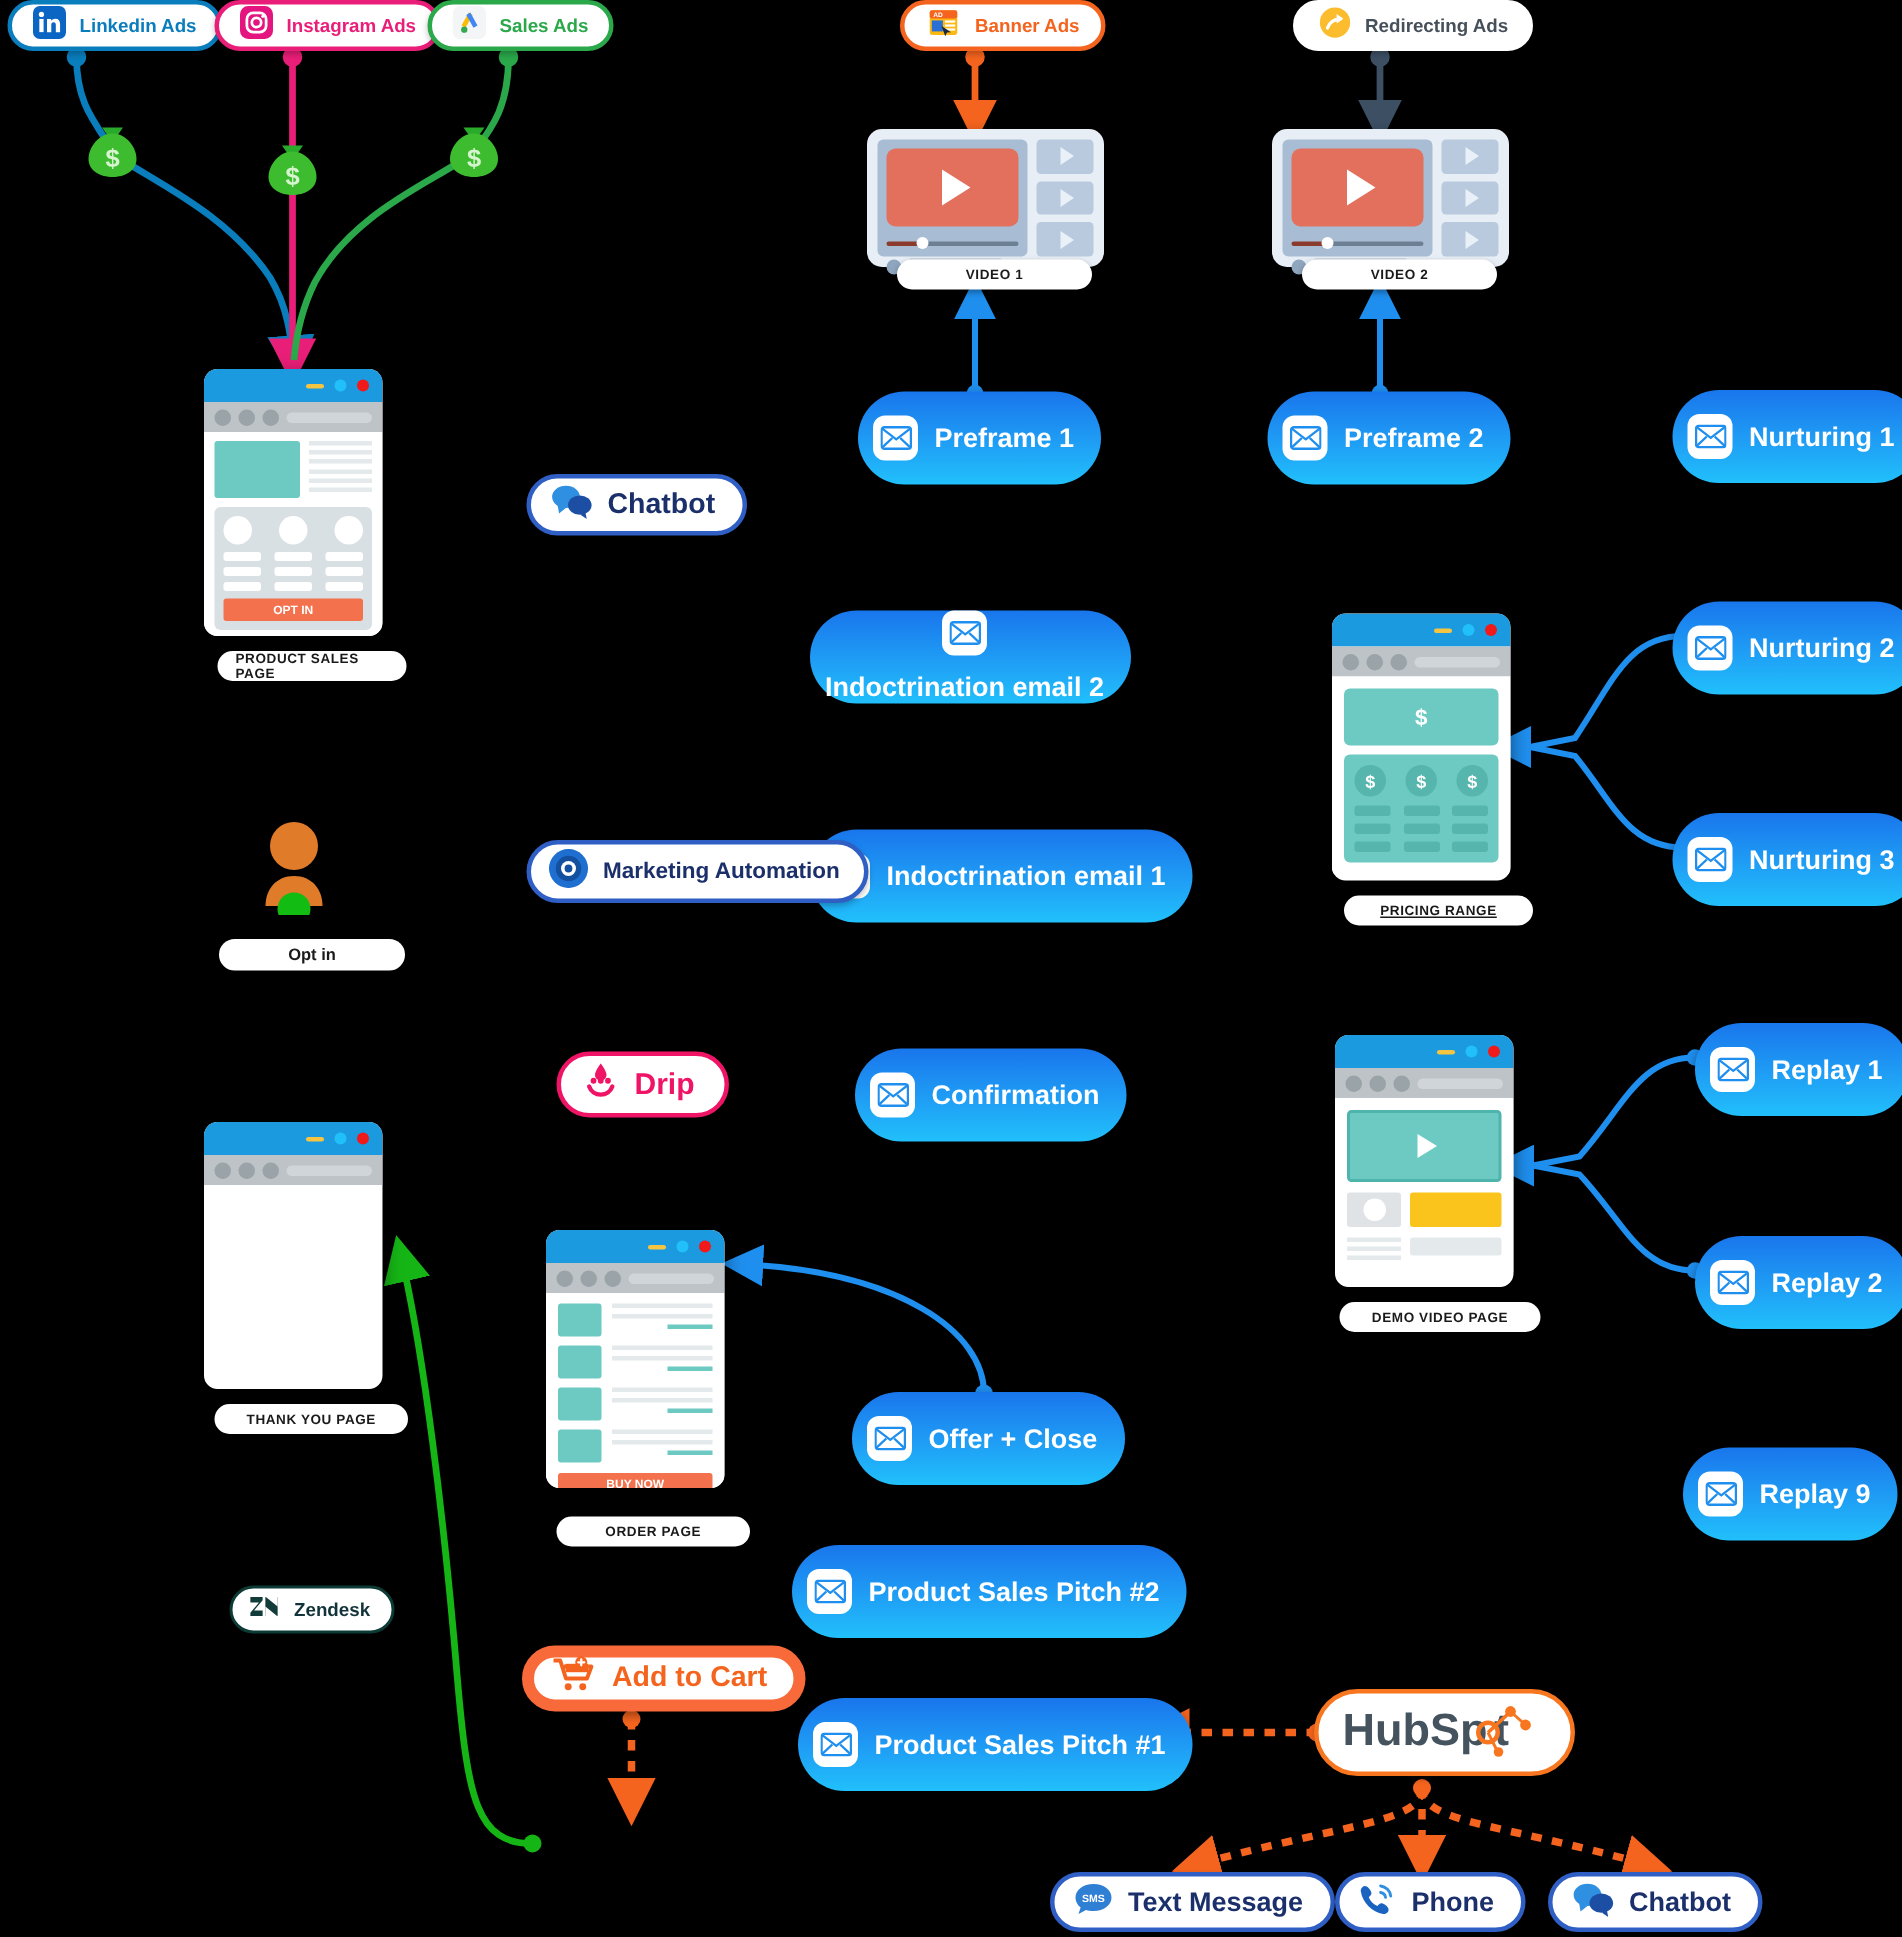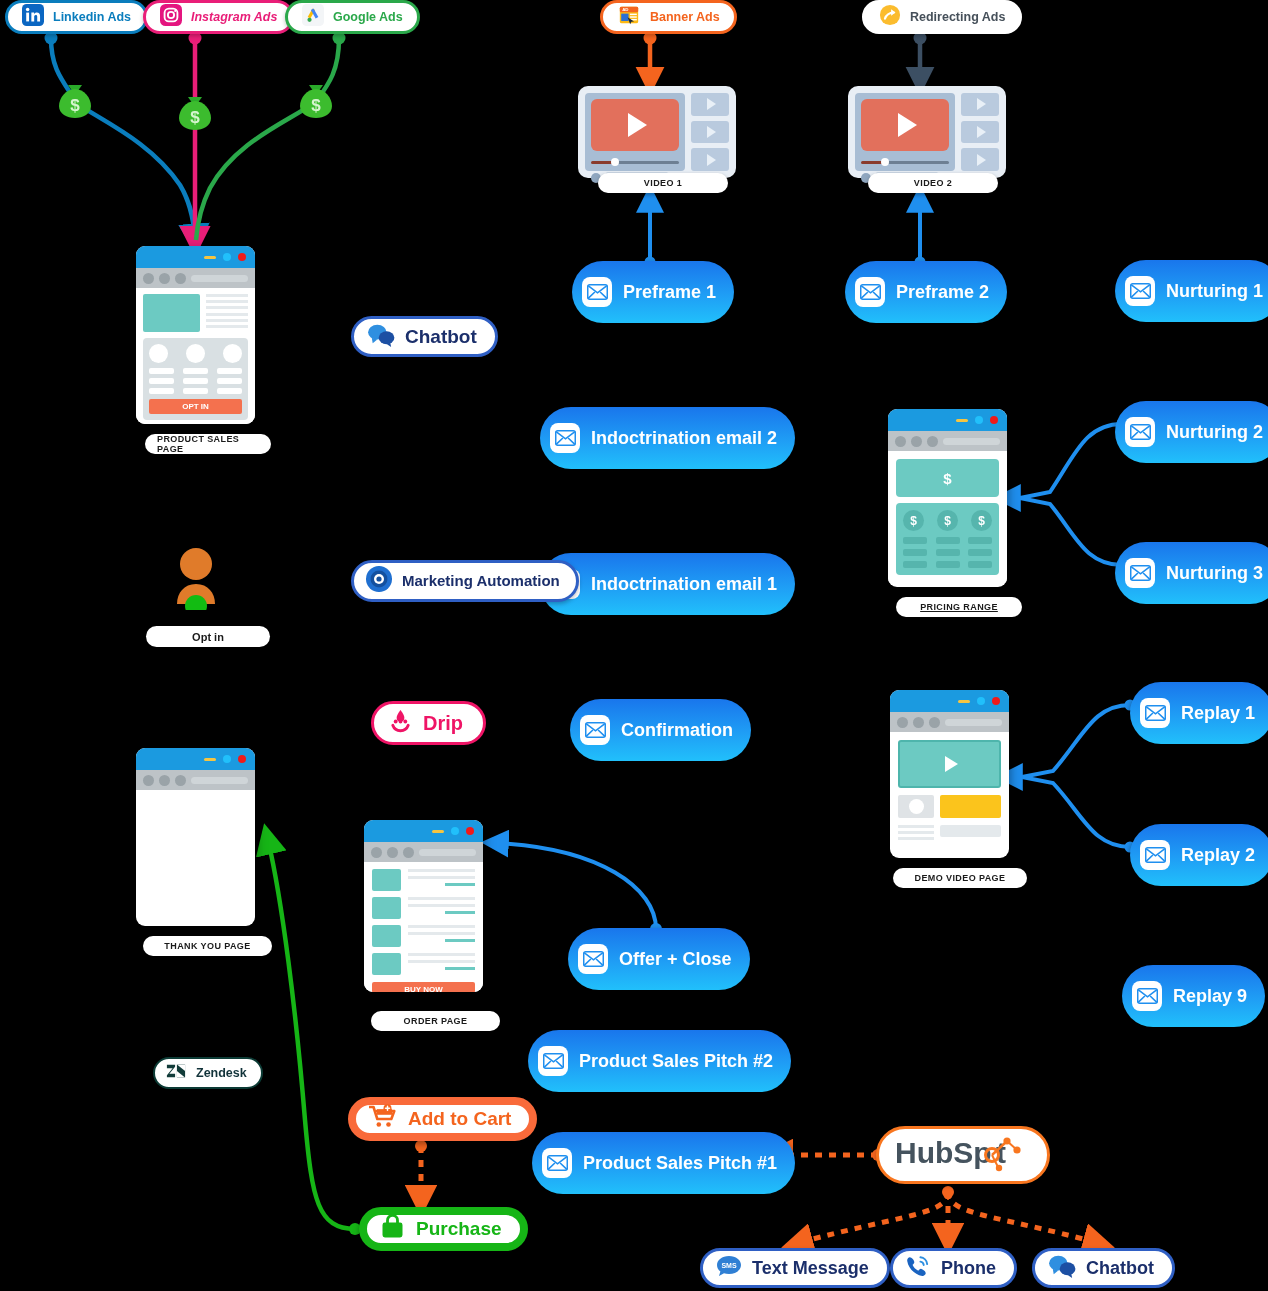--- a/index.html
+++ b/index.html
@@ -162,42 +162,42 @@
     <svg width="22" height="22" viewBox="0 0 24 24">
           <rect width="24" height="24" rx="5" fill="#0a66c2"></rect>
       <rect x="4.6" y="9.4" width="3.1" height="9.6" fill="#fff"></rect>
       <circle cx="6.15" cy="6.1" r="1.9" fill="#fff"></circle>
       <path d="M10.2 9.4h3v1.4c.5-.9 1.6-1.6 3-1.6 2.4 0 3.5 1.4 3.5 4V19h-3.1v-5.1c0-1.3-.5-2-1.6-2s-1.7.8-1.7 2V19h-3.1z" fill="#fff"></path>
         </svg>
   </span>
   <span class="lbl" style="color:#0a7dbd;">Linkedin Ads</span>
 </div>
 
-<div class="node pill-white" style="left:143px;top:0px;border-color:#e91e78;font-style:italic;">
+<div class="node pill-white" style="left:143px;top:0px;border-color:#e91e78;">
   <span>
     <svg width="22" height="22" viewBox="0 0 24 24">
           <rect width="24" height="24" rx="6" fill="#e4157f"></rect>
       <rect x="5" y="5" width="14" height="14" rx="4.6" fill="none" stroke="#fff" stroke-width="2"></rect>
       <circle cx="12" cy="12" r="3.4" fill="none" stroke="#fff" stroke-width="2"></circle>
       <circle cx="16.6" cy="7.5" r="1.15" fill="#fff"></circle>
         </svg>
   </span>
   <span class="lbl" style="color:#e91e78;">Instagram Ads</span>
 </div>
 
 <div class="node pill-white" style="left:285px;top:0px;border-color:#2aa84a;">
   <span>
     <svg width="22" height="22" viewBox="0 0 24 24">
           <rect width="24" height="24" rx="5" fill="#f3f5f7"></rect>
       <path d="M11.4 4.8 6.2 14.1l2.9 1.7 5.2-9.3z" fill="#fbbc04"></path>
       <path d="M12.6 4.8l5.2 9.3-2.9 1.7-5.2-9.3z" fill="#4285f4"></path>
       <circle cx="8.2" cy="17.2" r="2.3" fill="#34a853"></circle>
         </svg>
   </span>
-  <span class="lbl" style="color:#2aa84a;">Google Ads</span>
+  <span class="lbl" style="color:#2aa84a;">Sales Ads</span>
 </div>
 
 <div class="node pill-white" style="left:600px;top:0px;border-color:#f4641e;">
   <span>
     <svg width="24" height="22" viewBox="0 0 24 24">
       <rect x="2" y="3" width="20" height="18" rx="2" fill="#fdb913"></rect>
       <rect x="2" y="3" width="20" height="6" rx="1.5" fill="#f4641e"></rect>
       <text x="4.6" y="8.1" font-size="4.8" fill="#fff" font-family="Liberation Sans, sans-serif" font-weight="bold">AD</text>
       <rect x="3.5" y="10.5" width="8" height="8" fill="#2a6fd4"></rect>
       <rect x="13" y="10.5" width="7.5" height="1.6" fill="#fff"></rect>
@@ -401,21 +401,21 @@
 <div class="node pill-email" style="left:1115px;top:542px;">
   <span class="env">
         <svg viewBox="0 0 24 18">
           <rect x="0.8" y="0.8" width="22.4" height="16.4" rx="2.2" fill="none" stroke="#1f8fef" stroke-width="1.8"></rect>
           <path d="M1.6 2 L12 10 L22.4 2" fill="none" stroke="#1f8fef" stroke-width="1.8"></path>
           <path d="M1.6 16 L9 9 M22.4 16 L15 9" stroke="#1f8fef" stroke-width="1.8" fill="none"></path>
         </svg>
       </span>
   <span class="lbl">Nurturing 3</span>
 </div>
-<div class="node pill-email" style="left:540px;top:407px;">
+<div class="node pill-email" style="left:540px;top:407px;flex-direction:column;">
   <span class="env">
         <svg viewBox="0 0 24 18">
           <rect x="0.8" y="0.8" width="22.4" height="16.4" rx="2.2" fill="none" stroke="#1f8fef" stroke-width="1.8"></rect>
           <path d="M1.6 2 L12 10 L22.4 2" fill="none" stroke="#1f8fef" stroke-width="1.8"></path>
           <path d="M1.6 16 L9 9 M22.4 16 L15 9" stroke="#1f8fef" stroke-width="1.8" fill="none"></path>
         </svg>
       </span>
   <span class="lbl">Indoctrination email 2</span>
 </div>
 <div class="node pill-email" style="left:540px;top:553px;">
@@ -699,29 +699,20 @@
       <rect x="9" y="5.2" width="15" height="5.6" fill="#f4641e"></rect>
       <circle cx="10.8" cy="20.5" r="2.3" fill="#f4641e"></circle>
       <circle cx="20.5" cy="20.5" r="2.3" fill="#f4641e"></circle>
       <circle cx="19.5" cy="4.2" r="4" fill="#f4641e"></circle>
       <path d="M19.5 2.2 v4 M17.5 4.2 h4" stroke="#fff" stroke-width="1.5" stroke-linecap="round"></path>
         </svg>
   </span>
   <span class="lbl" style="color:#f4641e;">Add to Cart</span>
 </div>
 
-<div class="node pill-outline" style="left:359px;top:1207px;border-color:#16b516;">
-  <span>
-    <svg width="27" height="26" viewBox="0 0 27 26">
-      <path d="M8.5 9 V6.4 a5 5 0 0 1 10 0 V9" stroke="#16b516" stroke-width="2.8" fill="none"></path>
-      <rect x="3.5" y="8.5" width="20" height="15" rx="2.4" fill="#16b516"></rect>
-        </svg>
-  </span>
-  <span class="lbl" style="color:#16b516;">Purchase</span>
-</div>
 
 <div class="node pill-white" style="left:876px;top:1126px;height:58px;border-color:#f8761f;border-width:3.5px;padding:0 16px;">
   <span>
     <svg width="136" height="40" viewBox="0 0 136 40">
       <text x="0" y="30" font-size="30" font-family="Liberation Sans, sans-serif" font-weight="bold" fill="#45535e">HubSp</text>
       <text x="101" y="30" font-size="30" font-family="Liberation Sans, sans-serif" font-weight="bold" fill="#45535e">t</text>
       <circle cx="97" cy="22" r="6.5" fill="none" stroke="#f8761f" stroke-width="3"></circle>
       <path d="M97 22 L110 10" stroke="#f8761f" stroke-width="2.4"></path>
       <circle cx="112" cy="8" r="3.6" fill="#f8761f"></circle>
       <circle cx="122" cy="17" r="3.6" fill="#f8761f"></circle>

